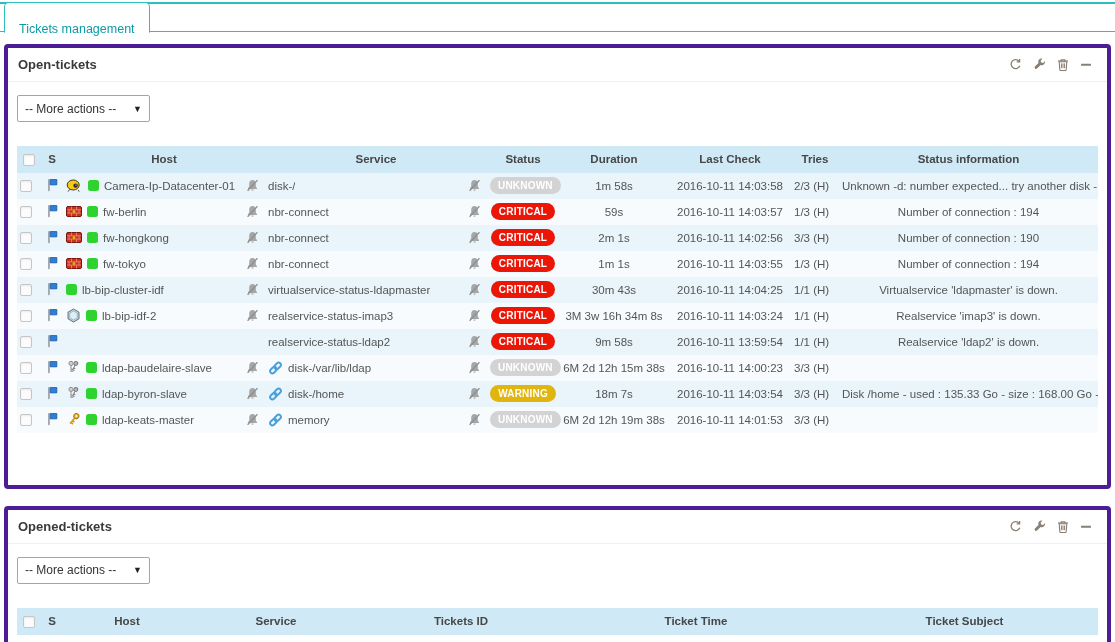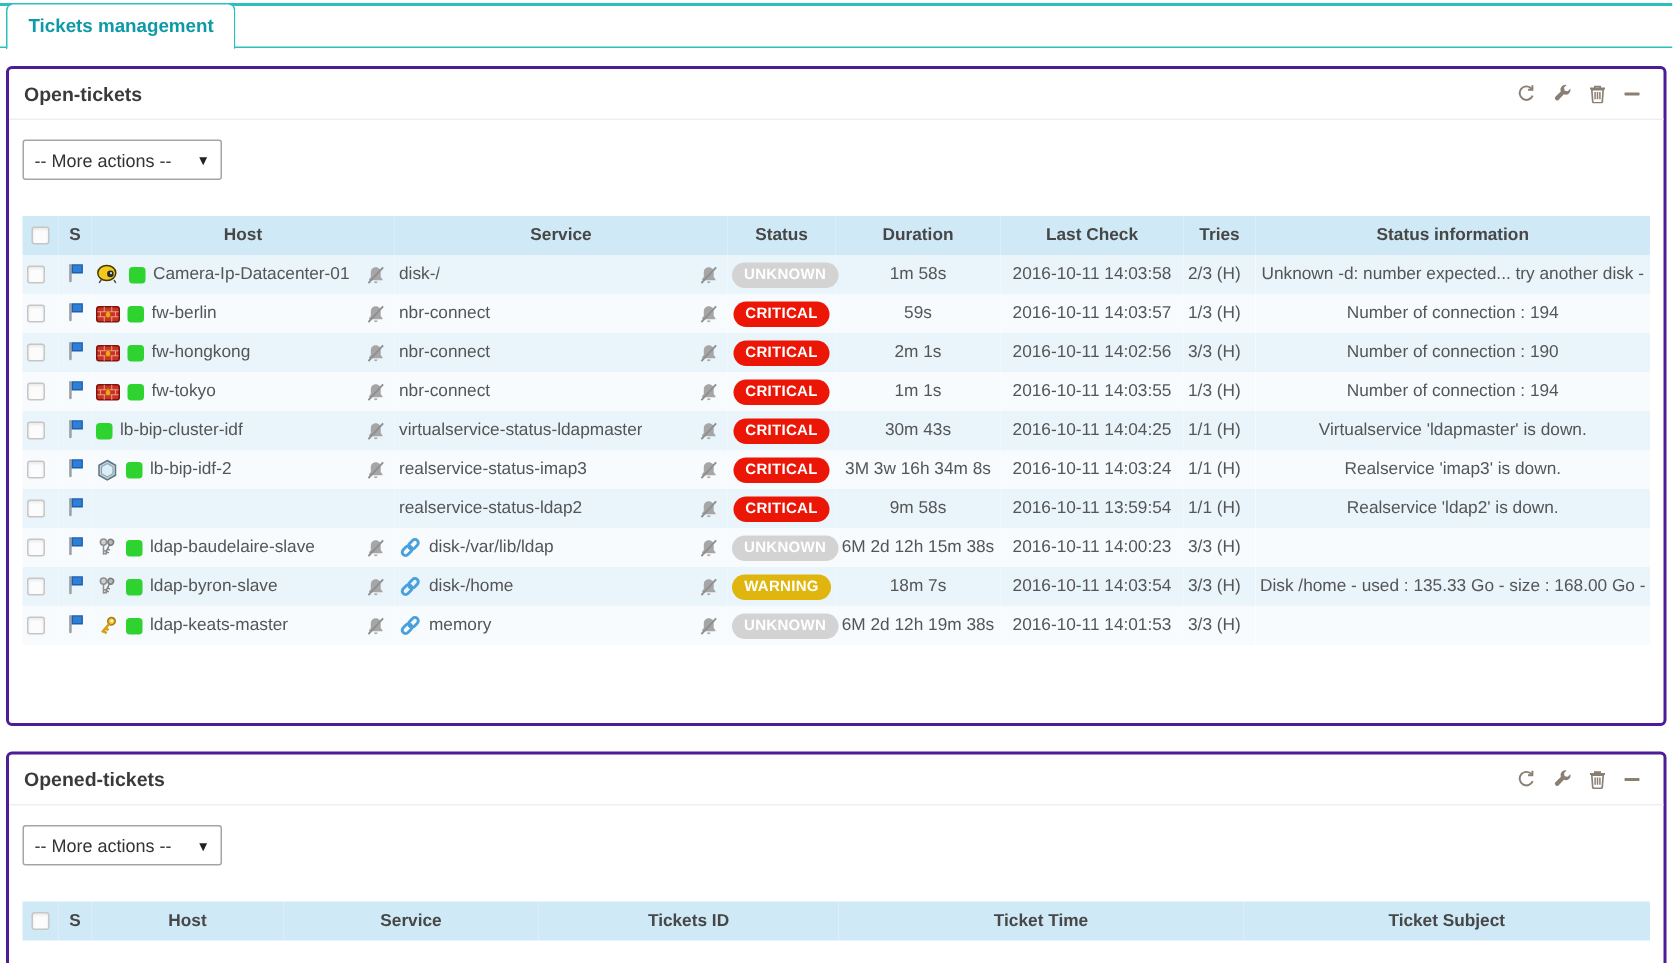--- a/index.html
+++ b/index.html
@@ -2,26 +2,26 @@
 <html><head>
 <meta charset="utf-8">
 <style>
   *{box-sizing:border-box;margin:0;padding:0}
   html,body{width:1115px;height:642px;background:#fff;overflow:hidden;
     font-family:"Liberation Sans",sans-serif;color:#555}
 
   
   .topline{height:2px;background:#2cc0bc;margin-top:2px}
   .tabbar{height:30px;border-bottom:1px solid #2cc0bc;padding-left:4px;margin-top:-2px}
-  .tab{display:inline-block;height:31px;line-height:29px;padding:0 14px;background:#fff;
+  .tab{display:inline-block;height:31px;line-height:29px;padding:12px 14px;background:#fff;
     border:1px solid #2cc0bc;border-bottom:1px solid #fff;border-radius:5px 5px 0 0;
-    position:relative;z-index:2;font-size:12.5px;font-weight:bold;color:#0d9aa6;cursor:pointer}
+    position:relative;z-index:2;font-size:12.5px;font-weight:normal;color:#0d9aa6;cursor:pointer}
 
   
-  .panel{margin:12px 4px 0;border:2px solid #4c1d95;border-radius:4px;background:#fff}
+  .panel{margin:12px 4px 0;border:4px solid #4c1d95;border-radius:4px;background:#fff}
   .panel-head{display:flex;align-items:center;justify-content:space-between;
     padding:9px 10px;border-bottom:1px solid #efefef}
   .panel-title{font-size:13px;font-weight:bold;color:#3a3a3a}
   .panel-actions{display:flex;gap:11px;align-items:center;padding-right:5px}
   .act{display:inline-flex;cursor:pointer}
 
   .toolbar{position:relative;padding:13px 9px 24px}
   .select{width:133px;height:27px;border:1px solid #a5a5a5;border-radius:2px;background:#fff;
     display:flex;align-items:center;justify-content:space-between;padding:0 7px;
     font-size:12px;color:#333;cursor:pointer}

